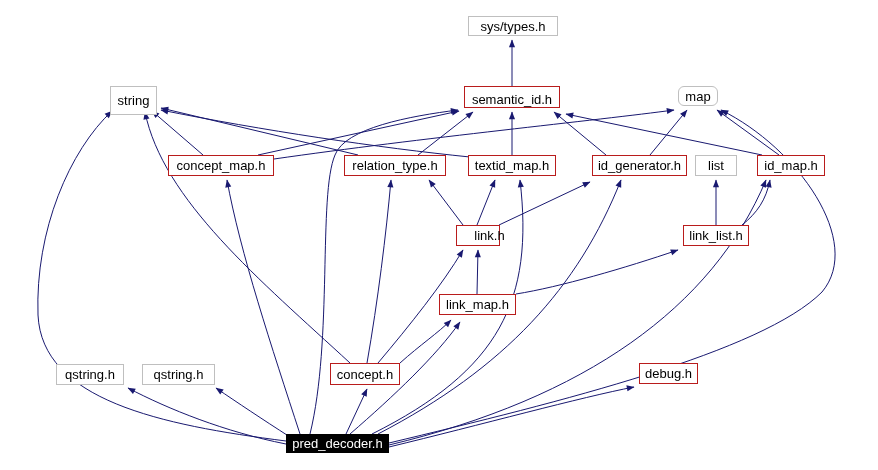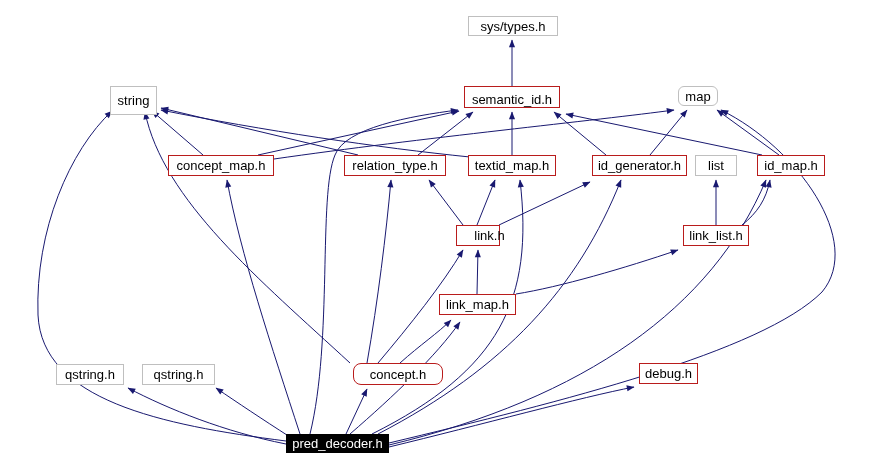--- a/index.html
+++ b/index.html
@@ -98,21 +98,21 @@
       </div>
       <div class="node internal" style="left: 439px; top: 294px; width: 77px; height: 21px;">
         <span>link_map.h</span>
       </div>
       <div class="node external" style="left: 56px; top: 364px; width: 68px; height: 21px;">
         <span>qstring.h</span>
       </div>
       <div class="node external" style="left: 142px; top: 364px; width: 73px; height: 21px;">
         <span>qstring.h</span>
       </div>
-      <div class="node internal" style="left: 353px; top: 363px; width: 90px; height: 22px; border-radius: 8px;">
+      <div class="node internal" style="left: 330px; top: 363px; width: 70px; height: 22px;">
         <span>concept.h</span>
       </div>
       <div class="node internal" style="left: 639px; top: 363px; width: 59px; height: 21px;">
         <span>debug.h</span>
       </div>
       <div class="node focus" style="left: 286px; top: 434px; width: 103px; height: 19px;">
         <span>pred_decoder.h</span>
       </div>
     </div>
 </div>

